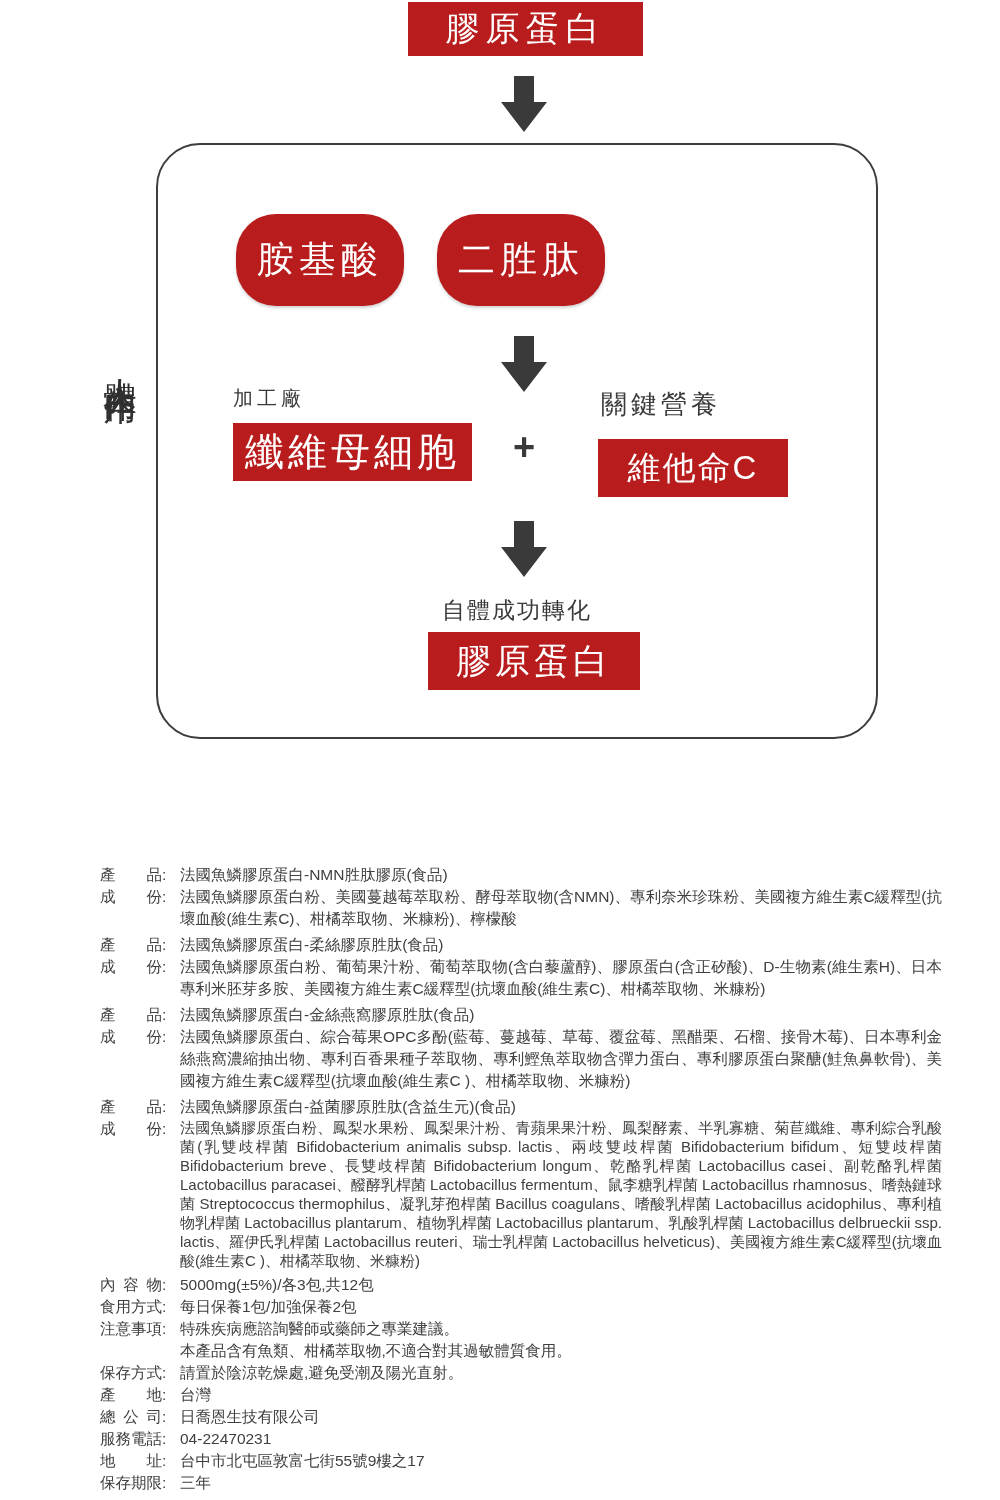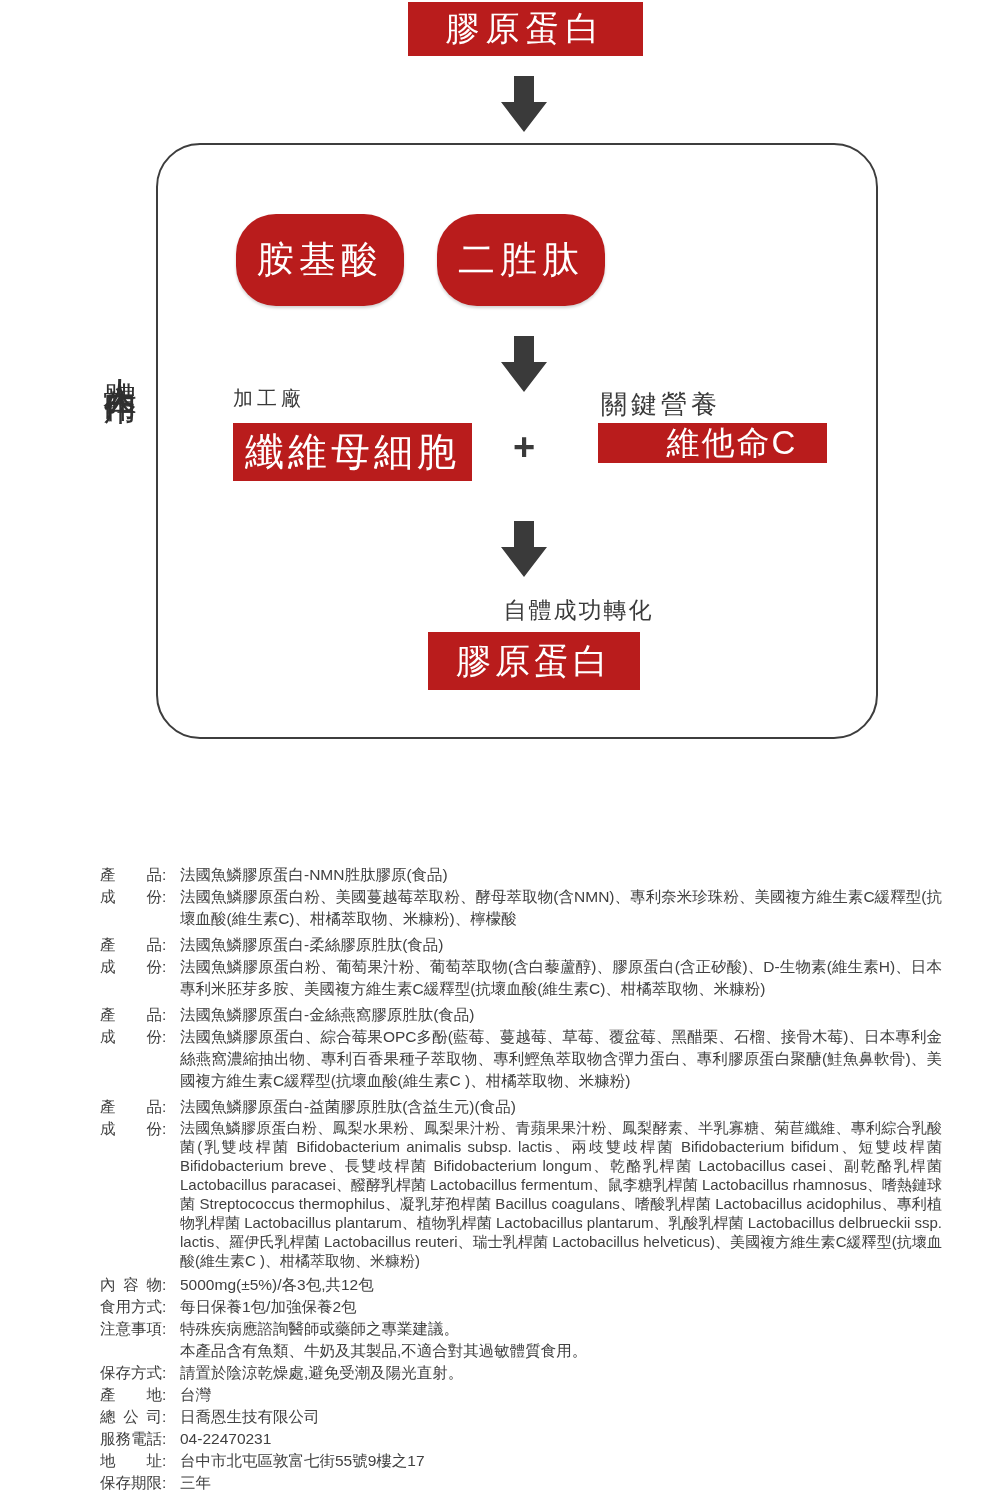--- a/index.html
+++ b/index.html
@@ -27,23 +27,23 @@
     top:214px;width:168px;height:92px;border-radius:40px;
     font-size:37px;letter-spacing:5px;
     box-shadow:0 2px 3px rgba(0,0,0,0.18);
   }
   .pill-0{left:236px;}
   .pill-1{left:437px;}
   .pill-2{left:638px;}
   .factory-label{left:233px;top:385px;font-size:20px;letter-spacing:4px;font-family:Liberation Serif, serif;}
   .nutrient-label{left:601px;top:387px;font-size:26px;letter-spacing:4px;}
   .factory-box{left:233px;top:423px;width:239px;height:58px;font-size:39px;letter-spacing:4px;}
-  .nutrient-box{left:598px;top:423px;width:190px;height:40px;font-size:33px;letter-spacing:2px;padding-left:39px;}
+  .nutrient-box{left:598px;top:439px;width:190px;height:58px;font-size:33px;letter-spacing:2px;}
   .plus-sign{left:500px;top:426px;width:48px;text-align:center;font-size:38px;font-weight:700;}
-  .result-label{left:156px;top:595px;width:845px;text-align:center;font-size:23px;letter-spacing:2px;}
+  .result-label{left:156px;top:595px;width:722px;text-align:center;font-size:23px;letter-spacing:2px;}
   .result-box{left:428px;top:632px;width:212px;height:58px;font-size:35px;letter-spacing:4px;}
   .body-label{
     left:97px;top:352px;writing-mode:vertical-rl;text-orientation:upright;
     font-size:33px;letter-spacing:4px;color:#2f2f2f;
   }
   
   .info{left:84px;top:864px;width:858px;color:#404040;}
   .info-row{display:flex;font-size:15.5px;line-height:22px;}
   .info-row .lbl{
     flex:0 0 62px;text-align:justify;text-align-last:justify;white-space:nowrap;margin-left:16px;
@@ -145,21 +145,21 @@
       </div>
       <div class="info-row simple">
         <span class="lbl">食用方式</span>
         <span class="colon">:</span>
         <span class="val">每日保養1包/加強保養2包</span>
       </div>
       <div class="info-row simple">
         <span class="lbl">注意事項</span>
         <span class="colon">:</span>
         <span class="val">特殊疾病應諮詢醫師或藥師之專業建議。
-本產品含有魚類、牛奶及其製品,不適合對其過敏體質食用。</span>
+本產品含有魚類、柑橘萃取物,不適合對其過敏體質食用。</span>
       </div>
       <div class="info-row simple">
         <span class="lbl">保存方式</span>
         <span class="colon">:</span>
         <span class="val">請置於陰涼乾燥處,避免受潮及陽光直射。</span>
       </div>
       <div class="info-row simple">
         <span class="lbl">產地</span>
         <span class="colon">:</span>
         <span class="val">台灣</span>

